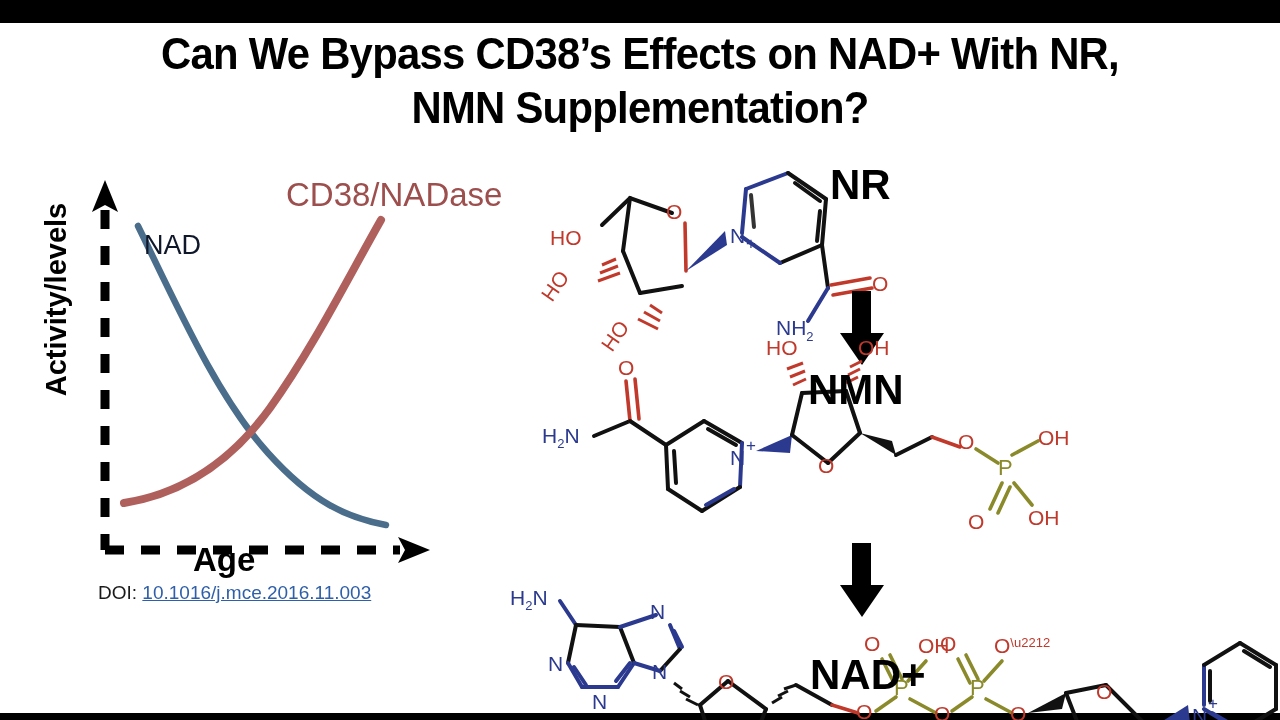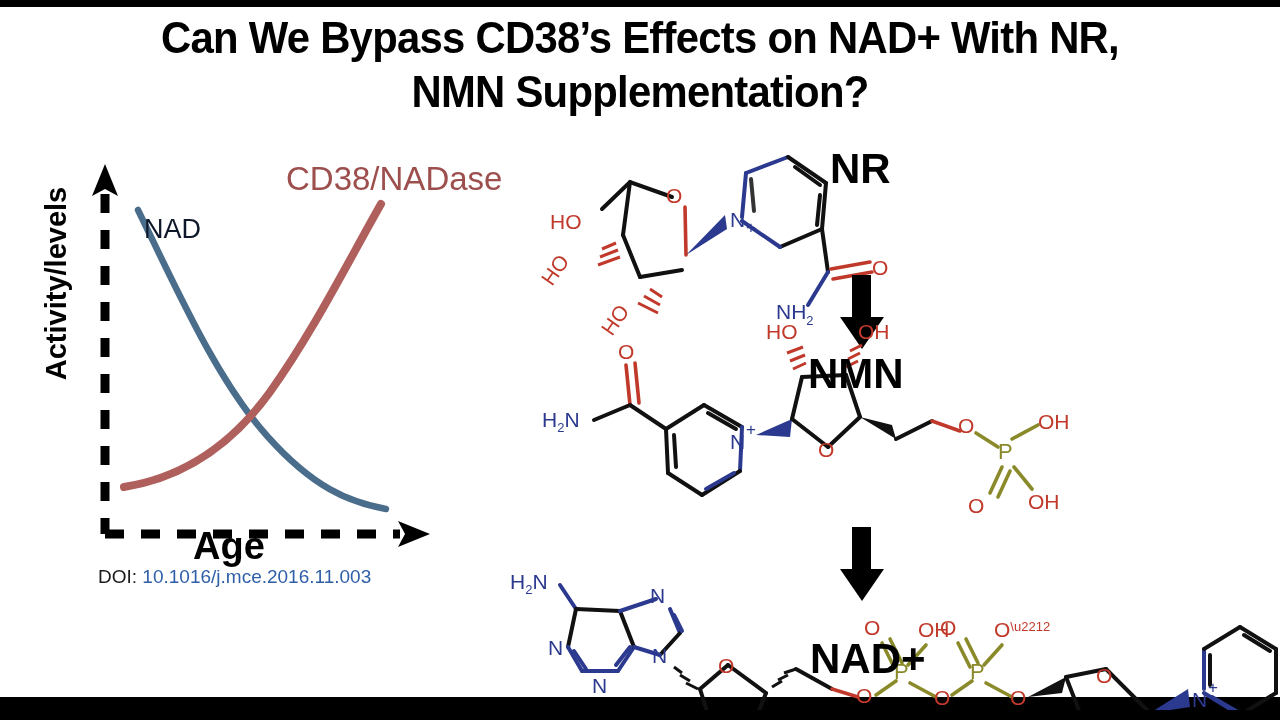--- a/index.html
+++ b/index.html
@@ -1,42 +1,42 @@
 <!DOCTYPE html>
 <html><head>
 <meta charset="utf-8">
 <style>
   html,body{margin:0;padding:0;background:#000;}
   body{width:1280px;height:720px;overflow:hidden;font-family:"Liberation Sans",sans-serif;}
   #stage{position:relative;width:1280px;height:720px;background:#000;}
   .letterbox{position:absolute;left:0;width:1280px;background:#000;}
   #bar-top{top:0;height:13px;}
   #bar-bottom{bottom:0;height:17px;}
-  #canvas{position:absolute;left:0;top:7px;width:1280px;height:690px;background:#fff;}
+  #canvas{position:absolute;left:0;top:23px;width:1280px;height:690px;background:#fff;}
 
   
   #title{position:absolute;left:0;top:4px;width:1280px;text-align:center;
          font-family:"Liberation Sans",sans-serif;font-weight:bold;font-size:45px;
          line-height:54px;color:#000;letter-spacing:-0.8px;
          transform:scaleX(0.93);transform-origin:center top;}
   #title .l2{display:block;}
 
   
   #chart{position:absolute;left:18px;top:135px;width:470px;height:460px;}
   #chart svg{position:absolute;left:0;top:0;}
   .axis-label{position:absolute;font-family:"Liberation Sans",sans-serif;
               font-weight:bold;color:#000;}
   #ylabel{left:-62px;top:125px;width:200px;font-size:29px;text-align:center;
           transform:rotate(-90deg);transform-origin:center center;white-space:nowrap;}
-  #xlabel{left:175px;top:383px;font-size:38px;}
+  #xlabel{left:175px;top:383px;font-size:33px;}
   .curve-label{position:absolute;font-family:"Liberation Sans",sans-serif;font-weight:normal;}
   #lbl-nad{left:126px;top:72px;font-size:27px;color:#0f172a;}
   #lbl-cd38{left:268px;top:18px;font-size:33px;color:#9c4f4d;}
   #doi{position:absolute;left:80px;top:424px;font-size:19px;color:#1a1a1a;white-space:nowrap;}
-  #doi .link{color:#2f5fa8;}
+  #doi .link{color:#2f5fa8;text-decoration:underline;}
 
   
   #mols{position:absolute;left:490px;top:130px;width:790px;height:573px;}
   #mols svg{position:absolute;left:0;top:0;}
   .mol-name{position:absolute;font-family:"Liberation Sans",sans-serif;
             font-weight:bold;color:#000;text-align:right;}
   #name-nr{left:340px;top:8px;font-size:42px;}
   #name-nmn{left:318px;top:213px;font-size:42px;}
   #name-nad{left:320px;top:498px;font-size:42px;}
 </style>

